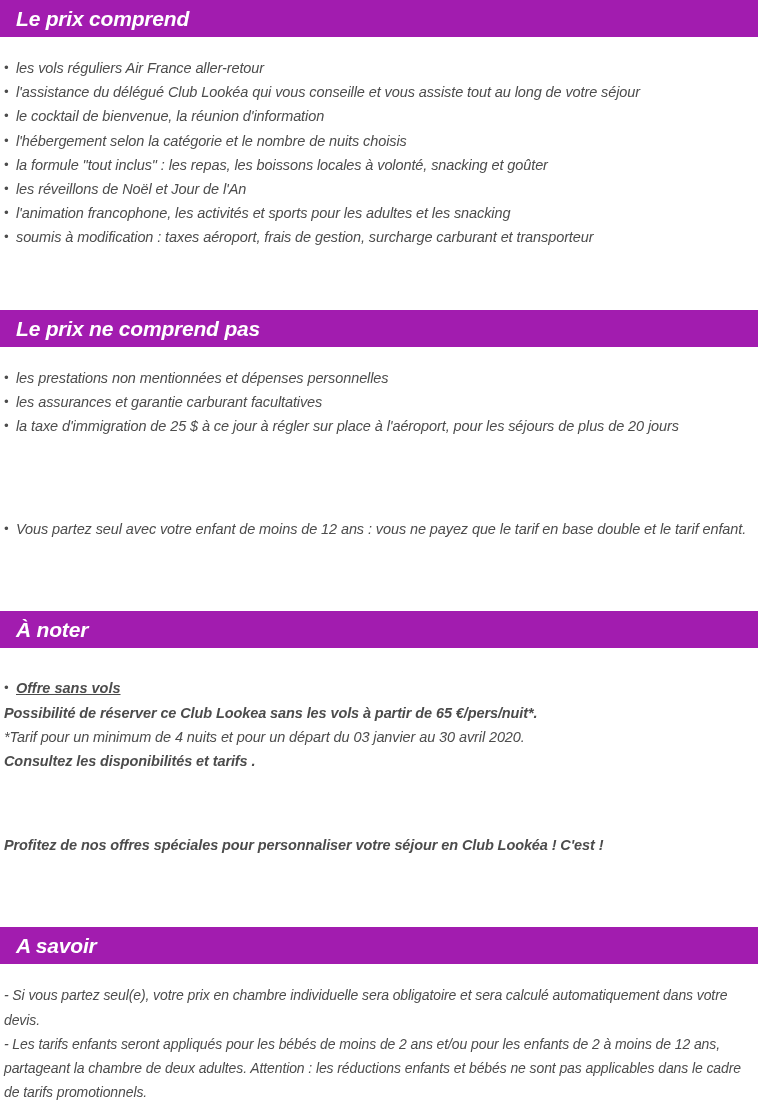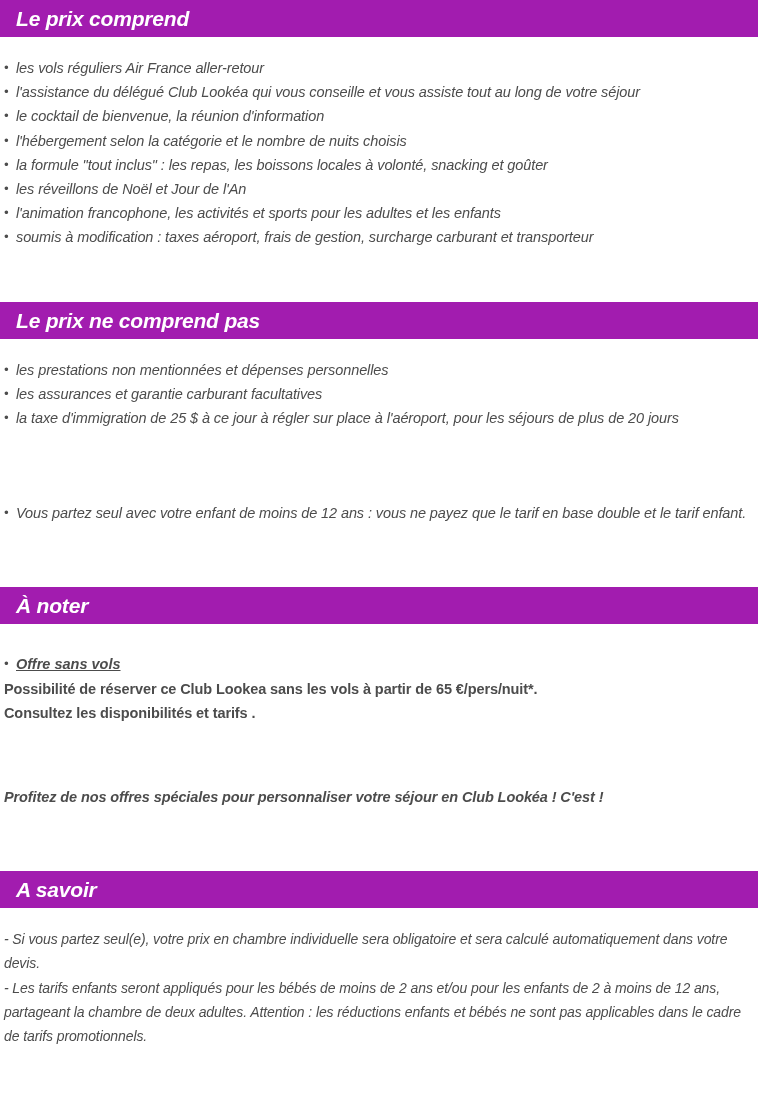--- a/index.html
+++ b/index.html
@@ -35,21 +35,21 @@
     font-style: italic;
     font-weight: bold;
     font-size: 21px;
     line-height: 21px;
     letter-spacing: -0.2px;
     white-space: nowrap;
   }
 
   
   .section-body {
-    padding: 0 8px 0 4px;
+    padding: 0 8px 8px 4px;
   }
   .lead-gap { height: 19px; }
 
   ul.bullets {
     list-style: none;
     margin: 0;
     padding: 0;
   }
   ul.bullets li {
     font-style: italic;
@@ -64,20 +64,21 @@
   ul.bullets li::before {
     content: "\2022";
     position: absolute;
     left: 0;
     top: 0;
     font-size: 13px;
     color: #4c4c4c;
   }
 
   .note-line {
+    font-style: italic;
     font-size: 14.5px;
     line-height: 24.2px;
     color: #4c4c4c;
     letter-spacing: -0.1px;
   }
   .note-line.bold { font-weight: bold; }
   .note-bullet {
     position: relative;
     padding-left: 12px;
     font-style: italic;
@@ -129,21 +130,21 @@
   </div>
   <div class="section-body">
     <div class="lead-gap"></div>
     <ul class="bullets">
       <li>les vols réguliers Air France aller-retour</li>
       <li>l'assistance du délégué Club Lookéa qui vous conseille et vous assiste tout au long de votre séjour</li>
       <li>le cocktail de bienvenue, la réunion d'information</li>
       <li>l'hébergement selon la catégorie et le nombre de nuits choisis</li>
       <li>la formule "tout inclus" : les repas, les boissons locales à volonté, snacking et goûter</li>
       <li>les réveillons de Noël et Jour de l'An</li>
-      <li>l'animation francophone, les activités et sports pour les adultes et les enfants</li>
+      <li>l'animation francophone, les activités et sports pour les adultes et les snacking</li>
       <li>soumis à modification : taxes aéroport, frais de gestion, surcharge carburant et transporteur</li>
     </ul>
     <div class="spacer-lg"></div>
   </div>
 
   <div class="section-bar">
     <span class="section-title">Le prix ne comprend pas</span>
   </div>
   <div class="section-body">
     <div class="lead-gap"></div>
@@ -165,20 +166,21 @@
 
   <div class="section-bar">
     <span class="section-title">À noter</span>
   </div>
   <div class="section-body">
     <div class="lead-gap"></div>
     <div class="note-bullet">
       <span class="u">Offre sans vols</span>
     </div>
     <div class="note-line bold">Possibilité de réserver ce Club Lookea sans les vols à partir de 65 €/pers/nuit*.</div>
+    <div class="note-line">*Tarif pour un minimum de 4 nuits et pour un départ du 03 janvier au 30 avril 2020.</div>
     <div class="note-line bold">Consultez les disponibilités et tarifs .</div>
     <div class="spacer-md"></div>
     <div class="spacer-md"></div>
     <div class="promo">Profitez de nos offres spéciales pour personnaliser votre séjour en Club Lookéa ! C'est  !</div>
     <div class="spacer-xl"></div>
   </div>
 
   <div class="section-bar">
     <span class="section-title">A savoir</span>
   </div>

